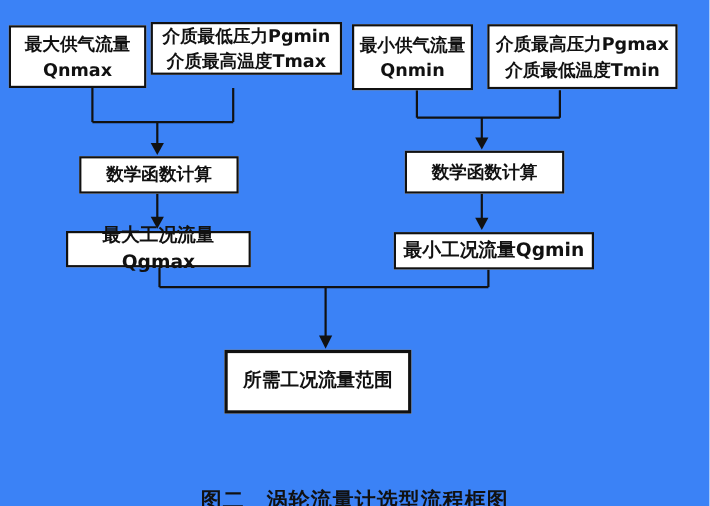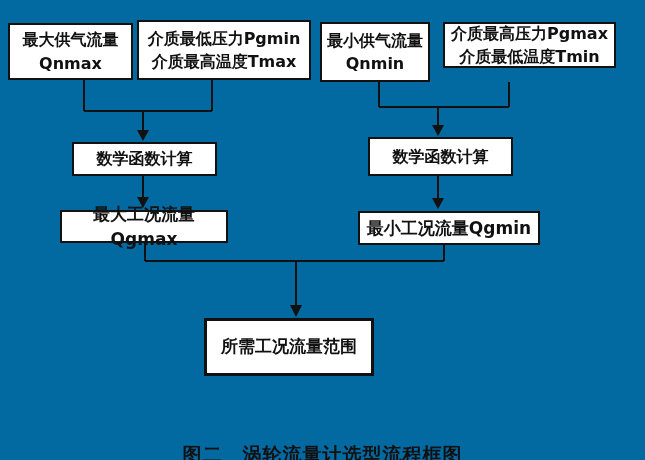--- a/index.html
+++ b/index.html
@@ -4,21 +4,21 @@
 <style>
   html, body {
     margin: 0;
     padding: 0;
     background: #ffffff;
   }
   .stage {
     position: relative;
     width: 645px;
     height: 460px;
-    background: #0369a1;
+    background: #3b82f6;
     font-family: "DejaVu Sans", "Liberation Sans", sans-serif;
     color: #111111;
     overflow: hidden;
   }
   .wires {
     position: absolute;
     left: 0;
     top: 0;
     width: 645px;
     height: 460px;
@@ -98,31 +98,31 @@
     <path class="wire" d="M145,261 H444"></path>
     <path class="wire" d="M296,261 V306"></path>
     <polygon class="head" points="290,305 302,305 296,317"></polygon>
   </svg>
 
   <div class="node" style="left:8px; top:23px; width:125px; height:57px;">
     <div>最大供气流量</div>
     <div>Qnmax</div>
   </div>
 
-  <div class="node" style="left:137px; top:20px; width:174px; height:60px;">
+  <div class="node" style="left:137px; top:20px; width:174px; height:48px;">
     <div>介质最低压力Pgmin</div>
     <div>介质最高温度Tmax</div>
   </div>
 
   <div class="node" style="left:320px; top:22px; width:110px; height:60px;">
     <div>最小供气流量</div>
     <div>Qnmin</div>
   </div>
 
-  <div class="node" style="left:443px; top:22px; width:173px; height:46px;">
+  <div class="node" style="left:443px; top:22px; width:173px; height:59px;">
     <div>介质最高压力Pgmax</div>
     <div>介质最低温度Tmin</div>
   </div>
 
   <div class="node" style="left:72px; top:142px; width:145px; height:34px;">
     <div>数学函数计算</div>
   </div>
 
   <div class="node" style="left:368px; top:137px; width:145px; height:39px;">
     <div>数学函数计算</div>

